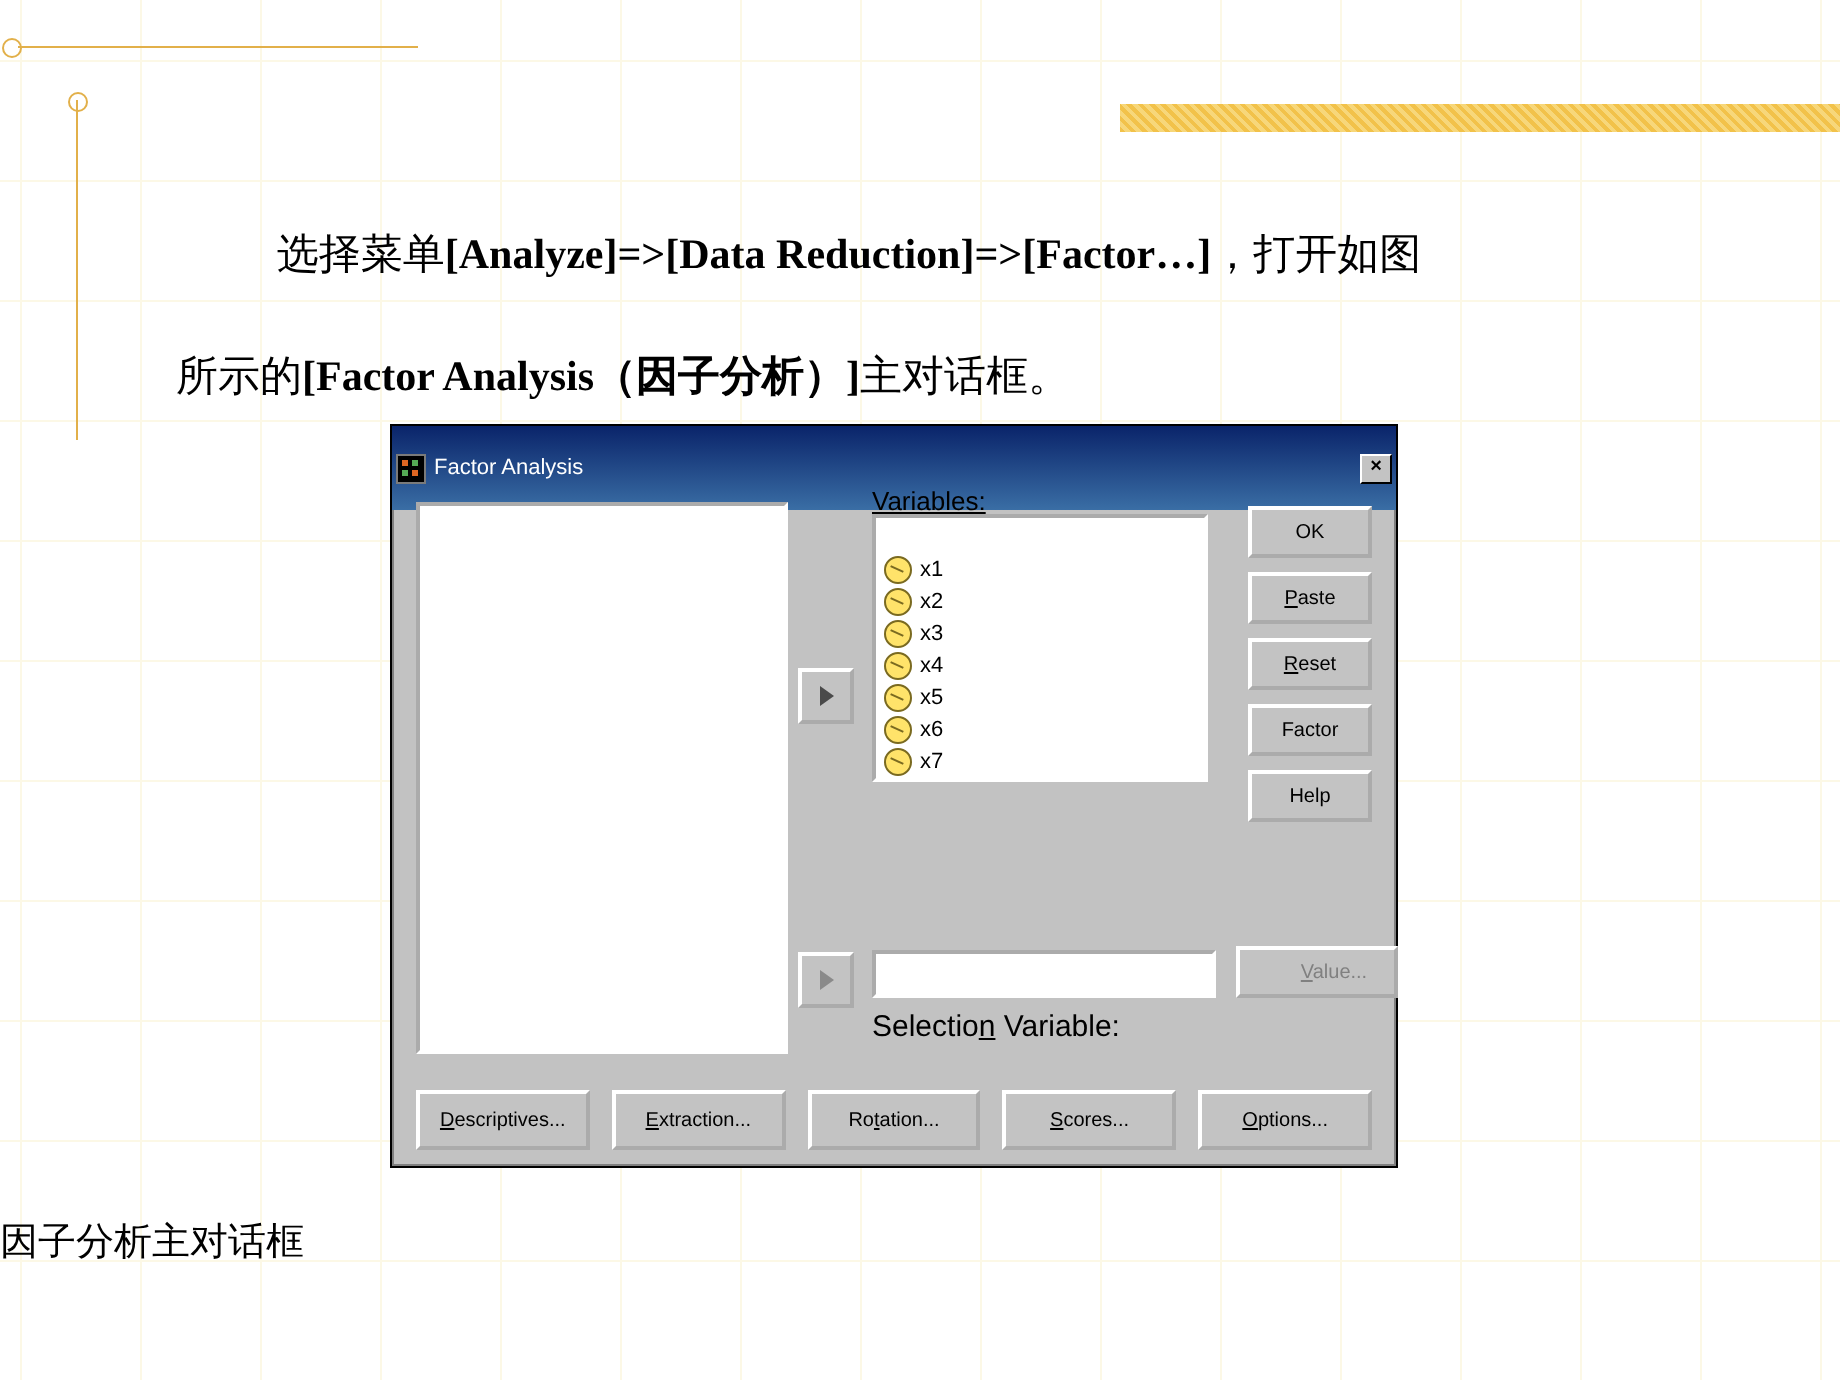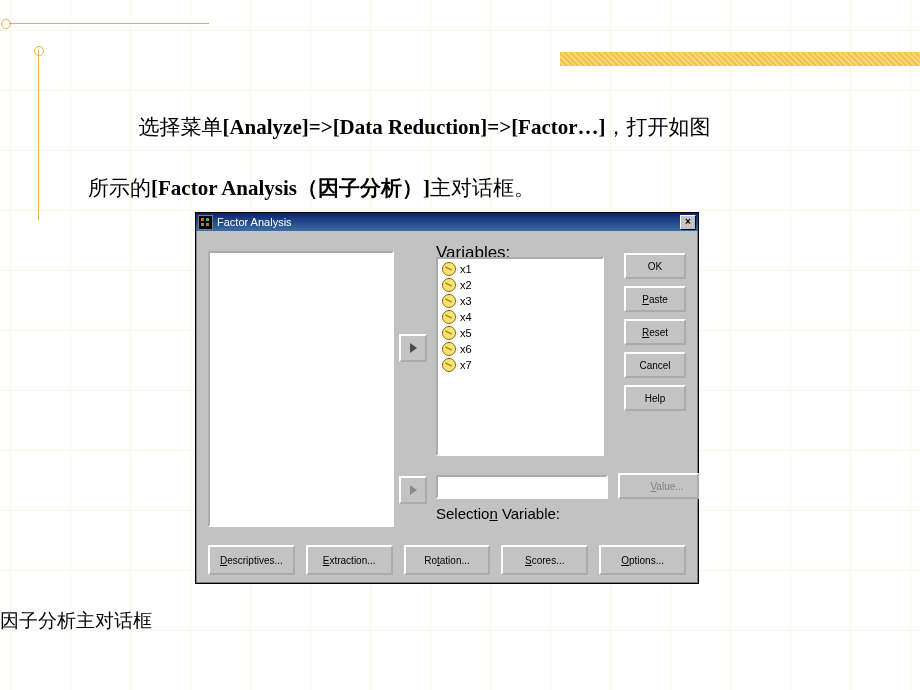--- a/index.html
+++ b/index.html
@@ -95,21 +95,21 @@
     font-size: 11px;
     color: #000;
     z-index: 4;
   }
   .titlebar {
     height: 18px;
     background: linear-gradient(#0a246a,#3a6ea5);
     color: #fff;
     display: flex;
     align-items: center;
-    padding: 0 2px;
+    padding: 12px 2px;
     font-size: 11px;
   }
   .titlebar .appicon {
     width: 13px; height: 13px;
     background: #000;
     border: 1px solid #7a7a7a;
     margin-right: 4px;
     position: relative;
   }
   .titlebar .appicon::after{
@@ -133,27 +133,27 @@
   }
 
   .left-list {
     position:absolute;
     left:4px; top:12px;
     width:182px; height:272px;
     background:#fff;
     border:2px inset #fff;
   }
 
-  .lbl-vars { position:absolute; left:232px; top:4px; font-size:17px; }
+  .lbl-vars { position:absolute; left:232px; top:4px; font-size:13px; }
   .var-list {
     position:absolute; left:232px; top:18px;
-    width:168px; height:199px;
+    width:168px; height:134px;
     background:#fff;
     border:2px inset #fff;
-    padding:2px 4px;
+    padding:18px 4px;
     box-sizing:border-box;
   }
   .var-row { display:flex; align-items:center; height:16px; }
   .var-row .vicon {
     width:12px; height:12px; border-radius:50%;
     background:#ffe36a;
     border:1px solid #7a6a20;
     margin-right:4px;
     position:relative;
   }
@@ -303,21 +303,21 @@
         <span><span class="ul">V</span><span>alue...</span></span>
       </div>
 
     <div class="win-btn rbtn rb1">OK</div>
     <div class="win-btn rbtn rb2">
         <span><span class="ul">P</span><span>aste</span></span>
       </div>
     <div class="win-btn rbtn rb3">
         <span><span class="ul">R</span><span>eset</span></span>
       </div>
-    <div class="win-btn rbtn rb4">Cancel</div>
+    <div class="win-btn rbtn rb4">Factor</div>
     <div class="win-btn rbtn rb5">Help</div>
 
     <div class="bottom-row">
       <div class="win-btn">
           <span><span class="ul">D</span><span>escriptives...</span></span>
         </div>
       <div class="win-btn">
           <span><span class="ul">E</span><span>xtraction...</span></span>
         </div>
       <div class="win-btn">

